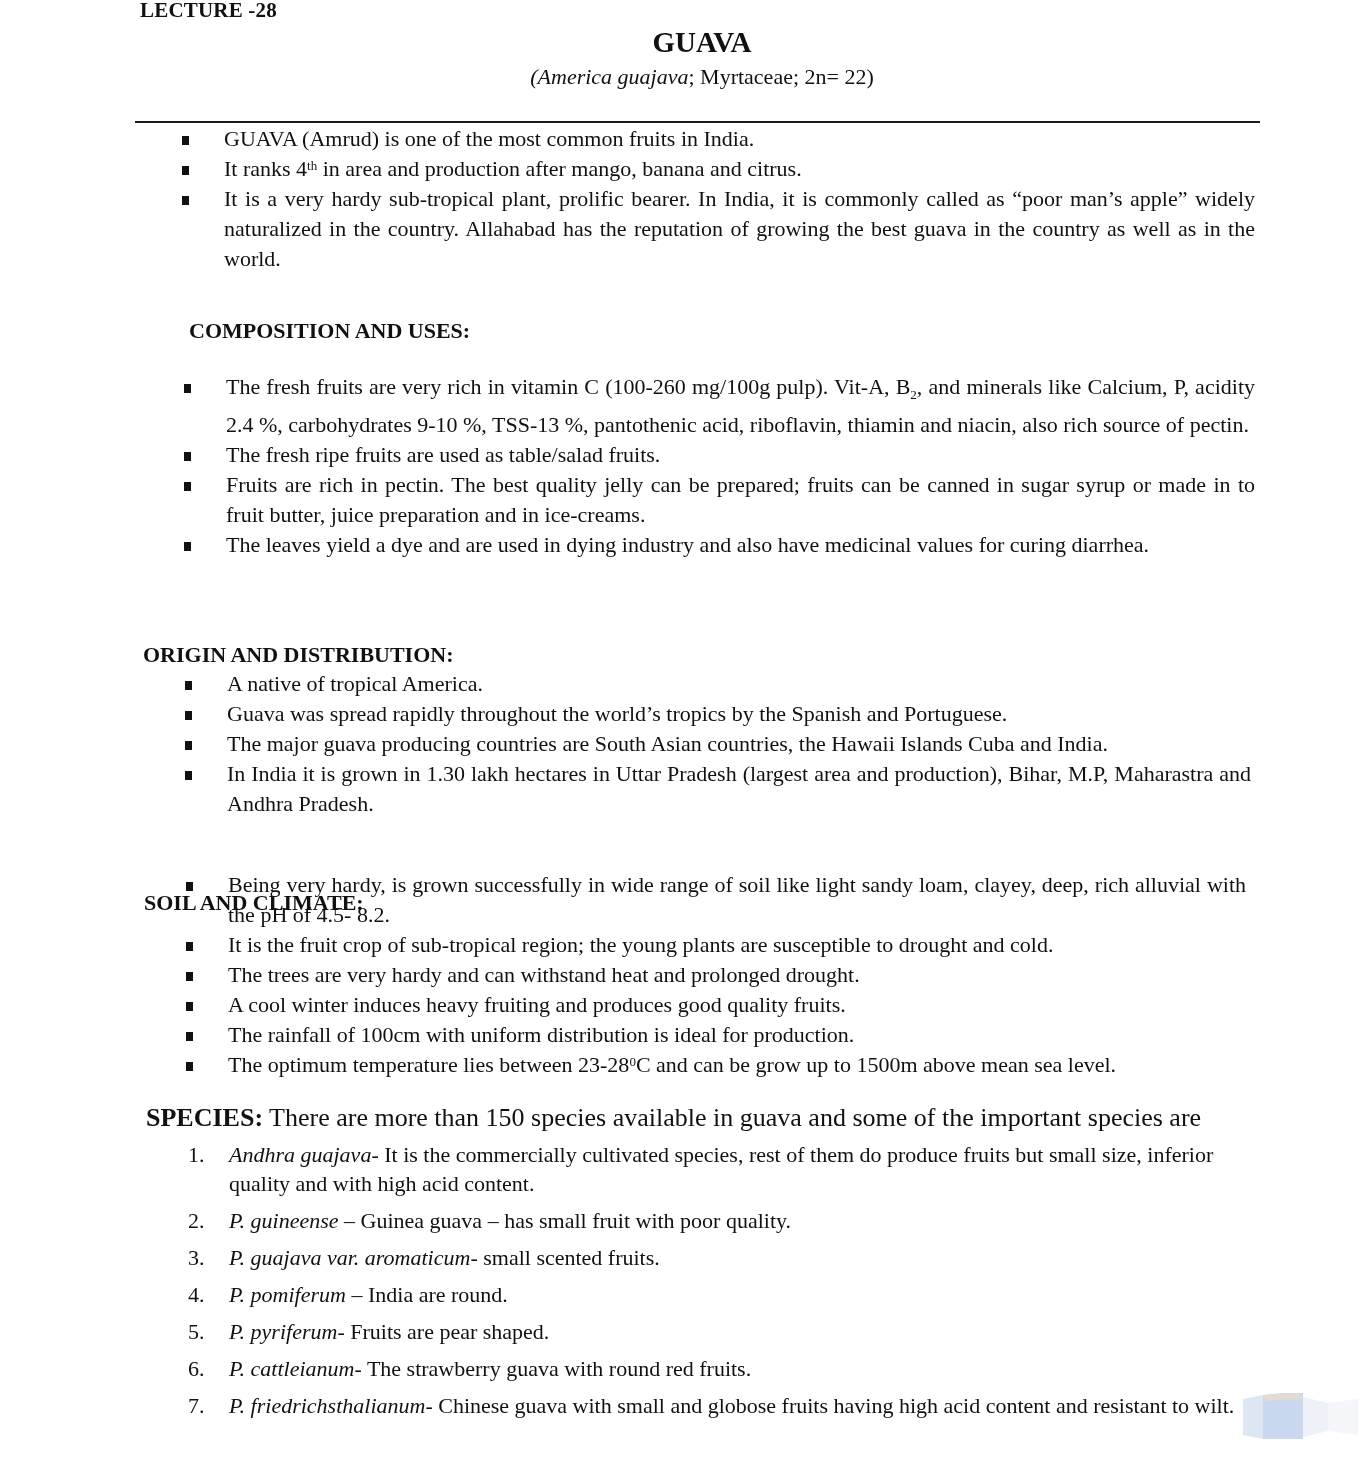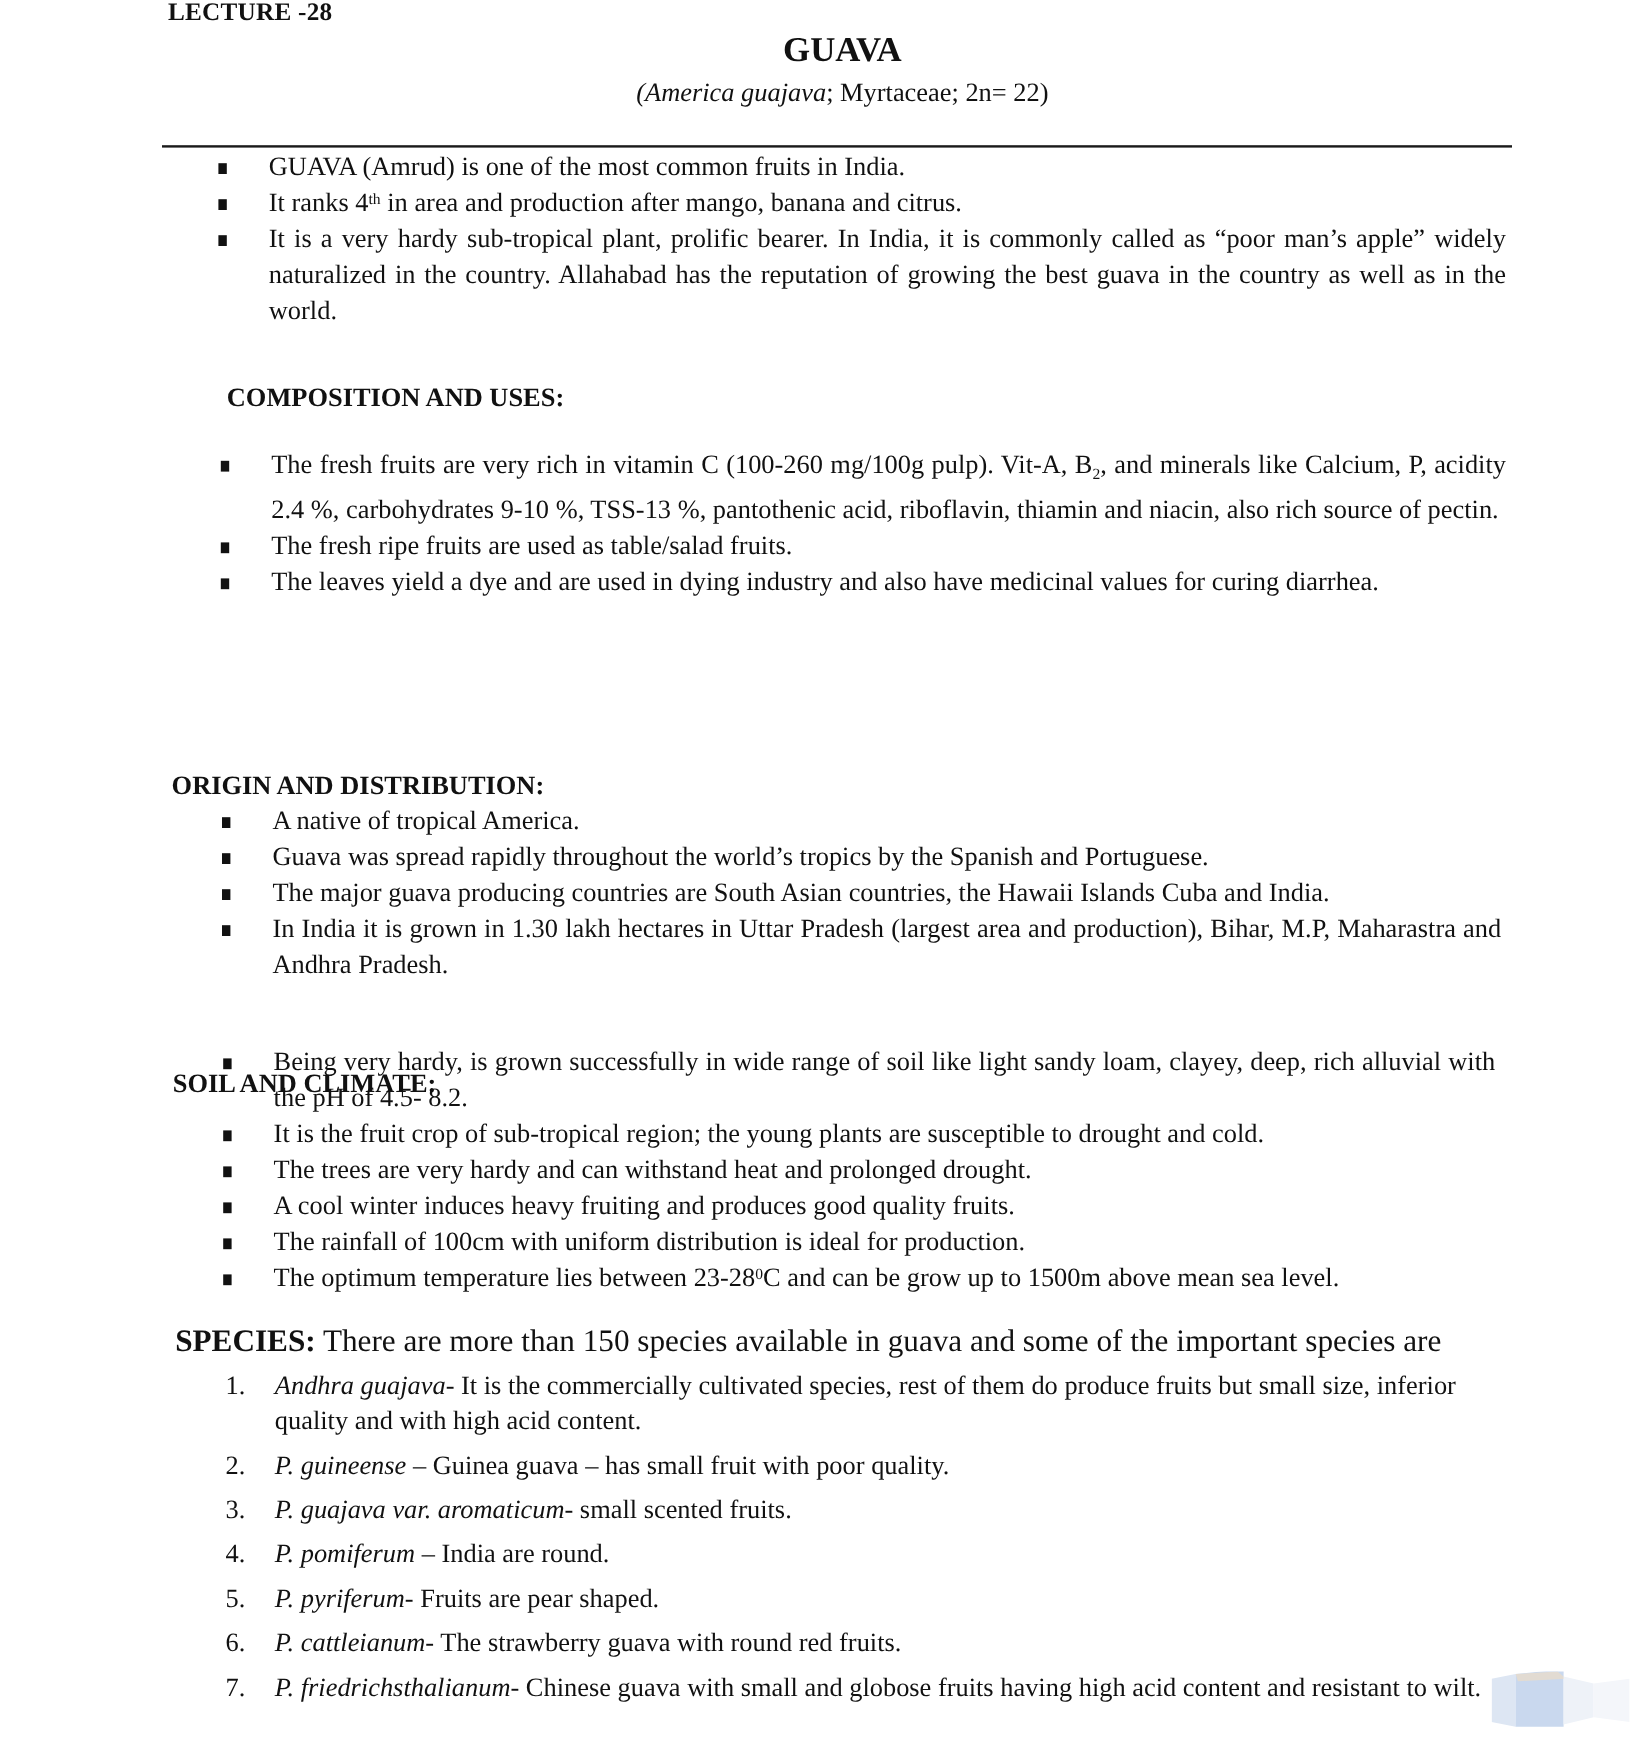--- a/index.html
+++ b/index.html
@@ -65,20 +65,21 @@
 <ul class="bullets" style="left:180px; top:124px; width:1075px;">
   <li><span class="bullet"></span><span>GUAVA (Amrud) is one of the most common fruits in India.</span></li>
   <li><span class="bullet"></span><span>It ranks 4</span><sup>th</sup><span> in area and production after mango, banana and citrus.</span></li>
   <li><span class="bullet"></span><span>It is a very hardy sub-tropical plant, prolific bearer.  In India, it is commonly called as “poor man’s apple” widely naturalized in the country.  Allahabad has the reputation of growing the best guava in the country as well as in the world.</span></li>
 </ul>
 
 <div class="heading" style="left:141px; top:318px;margin-left:48px;">COMPOSITION AND USES:</div>
 <ul class="bullets" style="left:182px; top:372px; width:1073px;">
   <li><span class="bullet"></span><span>The fresh fruits are very rich in vitamin C (100-260 mg/100g pulp).  Vit-A, B</span><sub>2</sub><span>, and minerals like Calcium, P, acidity 2.4 %, carbohydrates 9-10 %, TSS-13 %, pantothenic acid, riboflavin, thiamin and niacin, also rich source of pectin.</span></li>
   <li><span class="bullet"></span><span>The fresh ripe fruits are used as table/salad fruits.</span></li>
+  <li><span class="bullet"></span><span>Fruits are rich in pectin. The best quality jelly can be prepared; fruits can be canned in sugar syrup or made in to fruit butter, juice preparation and in ice-creams.</span></li>
   <li><span class="bullet"></span><span>The leaves yield a dye and are used in dying industry and also have medicinal values for curing diarrhea.</span></li>
 </ul>
 
 <div class="heading" style="left:143px; top:642px;">ORIGIN AND DISTRIBUTION:</div>
 <ul class="bullets" style="left:183px; top:669px; width:1068px;">
   <li><span class="bullet"></span><span>A native of tropical America.</span></li>
   <li><span class="bullet"></span><span>Guava was spread rapidly throughout the world’s tropics by the Spanish and Portuguese.</span></li>
   <li><span class="bullet"></span><span>The major guava producing countries are South Asian countries, the Hawaii Islands Cuba and India.</span></li>
   <li><span class="bullet"></span><span>In India it is grown in 1.30 lakh hectares in Uttar Pradesh (largest area and production), Bihar, M.P, Maharastra and Andhra Pradesh.</span></li>
 </ul>

